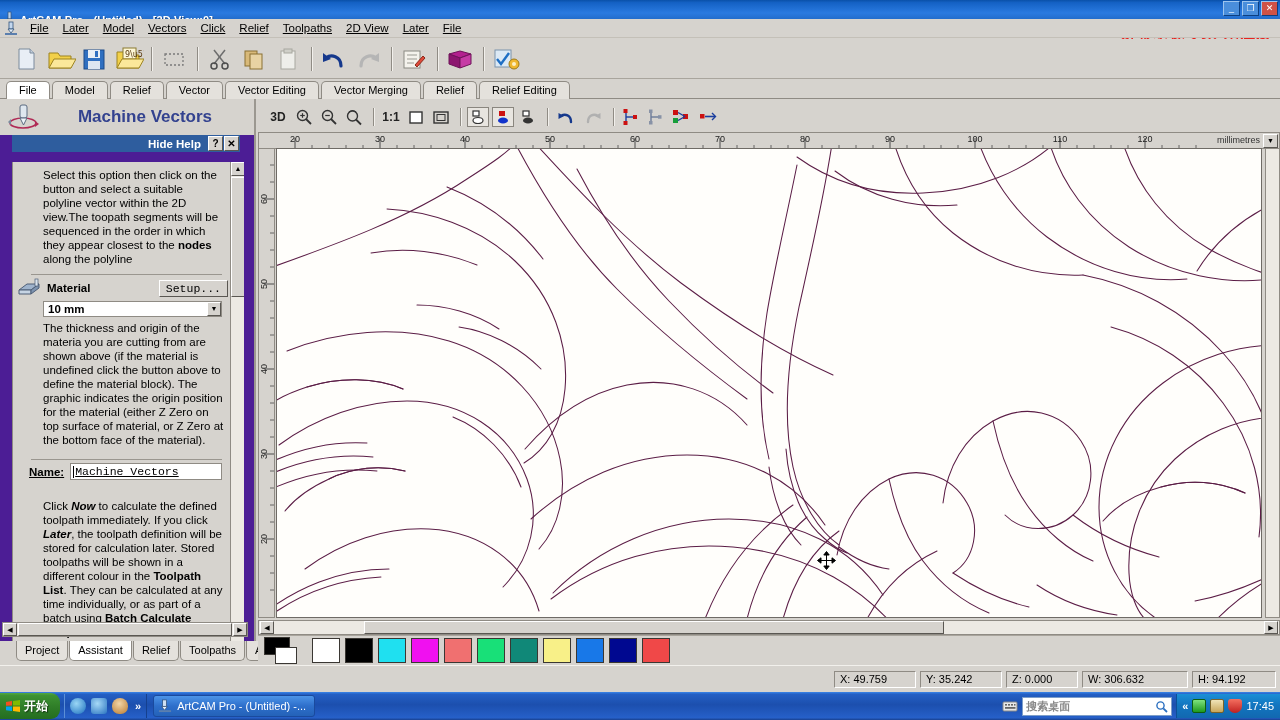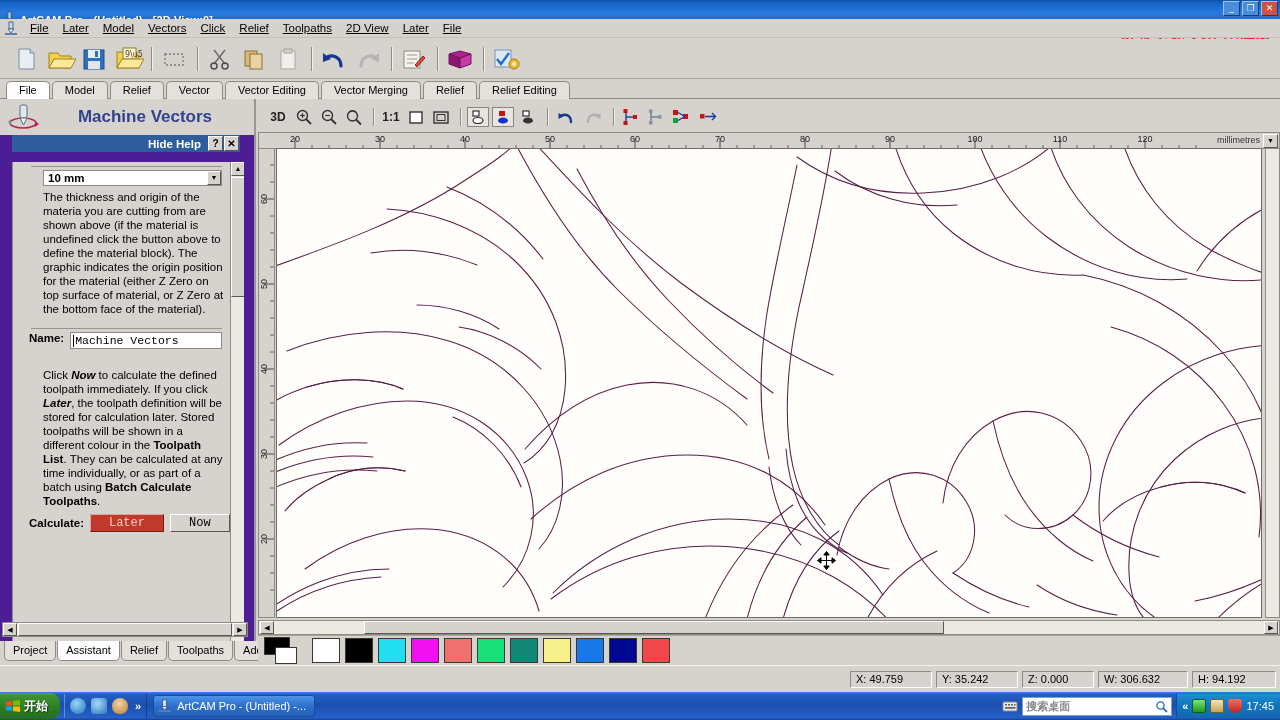--- a/index.html
+++ b/index.html
@@ -159,21 +159,21 @@
     position: absolute; right: 0; top: 0; width: 14px; height: 14px;
     background: #d6d3ce; border: 1px solid #fff;
     border-right-color: #5a5752; border-bottom-color: #5a5752;
     font-size: 7px; text-align: center; line-height: 12px;
   }
   .chkrow { display: flex; align-items: center; gap: 4px; }
   .chkbox {
     width: 12px; height: 12px; background: #fff; border: 1px solid #5a5752;
     font-size: 10px; line-height: 10px; text-align: center; color: #000;
   }
-  .namerow { display: flex; align-items: flex-start; padding: 3px 22px 16px 16px; gap: 6px; }
+  .namerow { display: flex; align-items: center; padding: 3px 22px 16px 16px; gap: 6px; text-decoration: underline; }
   .namerow .nm-label { font-size: 11.5px; font-weight: bold; }
   .textinput {
     flex: 1; height: 17px; background: #fff; border: 1px solid #8f8b84;
     font-family: "Liberation Mono", monospace; font-size: 11.5px;
     display: flex; align-items: center; padding-left: 2px;
   }
   .caret { display: inline-block; width: 1px; height: 12px; background: #000; margin-right: 1px; }
   .calcrow { display: flex; align-items: center; padding: 2px 24px 0 16px; gap: 6px; }
   .calcrow .cl-label { font-size: 11.5px; font-weight: bold; }
   .btn-later {
@@ -198,21 +198,21 @@
   .hs-arrow {
     width: 14px; height: 13px; background: #d6d3ce;
     border: 1px solid #fff; border-right-color: #5a5752; border-bottom-color: #5a5752;
     font-size: 7px; text-align: center; line-height: 11px; flex: none;
   }
   .hs-thumb { flex: 1; height: 13px; background: #d6d3ce;
     border: 1px solid #fff; border-right-color: #5a5752; border-bottom-color: #5a5752; margin: 0 1px; }
 
   .bottomtabs {
     position: absolute; left: 0; bottom: 0; width: 256px; height: 24px;
-    display: flex; align-items: flex-start; padding-left: 4px; background: #d6d3ce;
+    display: flex; align-items: flex-start; padding-left: 16px; background: #d6d3ce;
   }
   .btab {
     font-size: 11px; padding: 3px 8px 4px 8px; background: #e4e1dc;
     border: 1px solid #8f8b84; border-top: none;
     border-radius: 0 0 5px 5px; margin-right: 1px; white-space: nowrap;
   }
   .btab.active { background: #fff; }
 
   
   .viewarea {
@@ -514,22 +514,38 @@
     </div>
 
     <div class="helpbody">
 
       <div class="scrollcol">
         <div class="sc-arrow">▲</div>
         <div class="sc-thumb"></div>
 
       </div>
 
+      <div class="helptext" style="padding-top:6px;">
+        <span>Select this option then click on the button and select a suitable polyline vector within the 2D view.The toopath segments will be sequenced in the order in which they appear closest to the </span><b>nodes</b><span> along the polyline</span>
+      </div>
 
       <div class="sectop"></div>
+      <div class="secrow">
+        <div class="sec-icon">
+          <svg width="26" height="20" viewBox="0 0 26 20">
+            <path d="M2 12 L10 6 L22 6 L14 12 Z" fill="#9fb3cc" stroke="#4e5f77"></path>
+            <path d="M2 12 L14 12 L14 16 L2 16 Z" fill="#c6d4e4" stroke="#4e5f77"></path>
+            <path d="M14 12 L22 6 L22 10 L14 16 Z" fill="#7d93b0" stroke="#4e5f77"></path>
+            <rect x="18" y="1" width="3" height="7" fill="#d9e2ec" stroke="#4e5f77" stroke-width=".7"></rect>
+          </svg>
+        </div>
+        <div class="sec-title">Material</div>
+        <div style="flex:1"></div>
+        <div class="btn3d">Setup...</div>
+      </div>
       <div class="combo">
         <span>10 mm</span>
         <div class="cb-arrow">▼</div>
       </div>
       <div class="helptext">The thickness and origin of the materia you are cutting from are shown above (if the material is undefined click the button above to define the material block). The graphic indicates the origin position for the material (either Z Zero on top surface of material, or Z Zero at the bottom face of the material).</div>
 
       <div class="sectop" style="margin-top:8px;"></div>
 
       <div class="namerow">
         <div class="nm-label">Name:</div>
@@ -898,21 +914,21 @@
       <div class="swatch" style="background:#1878e8"></div>
       <div class="swatch" style="background:#000890"></div>
       <div class="swatch" style="background:#f04848"></div>
     </div>
   </div>
 
   <div class="statusbar">
     <div class="sfield" style="width:82px">X: 49.759</div>
     <div class="sfield" style="width:82px">Y: 35.242</div>
     <div class="sfield" style="width:72px">Z: 0.000</div>
-    <div class="sfield" style="width:90px">W: 306.632</div>
+    <div class="sfield" style="width:106px">W: 306.632</div>
     <div class="sfield" style="width:84px">H: 94.192</div>
   </div>
 
   <div class="taskbar">
     <div class="startbtn">
       <svg width="16" height="16" viewBox="0 0 16 16">
         <path d="M1 4 L7 3 L7 7.6 L1 7.8 Z" fill="#f25022"></path>
         <path d="M8 2.9 L15 2 L15 7.4 L8 7.6 Z" fill="#7fba00"></path>
         <path d="M1 8.4 L7 8.5 L7 13 L1 12.2 Z" fill="#00a4ef"></path>
         <path d="M8 8.5 L15 8.4 L15 14 L8 13.1 Z" fill="#ffb900"></path>

